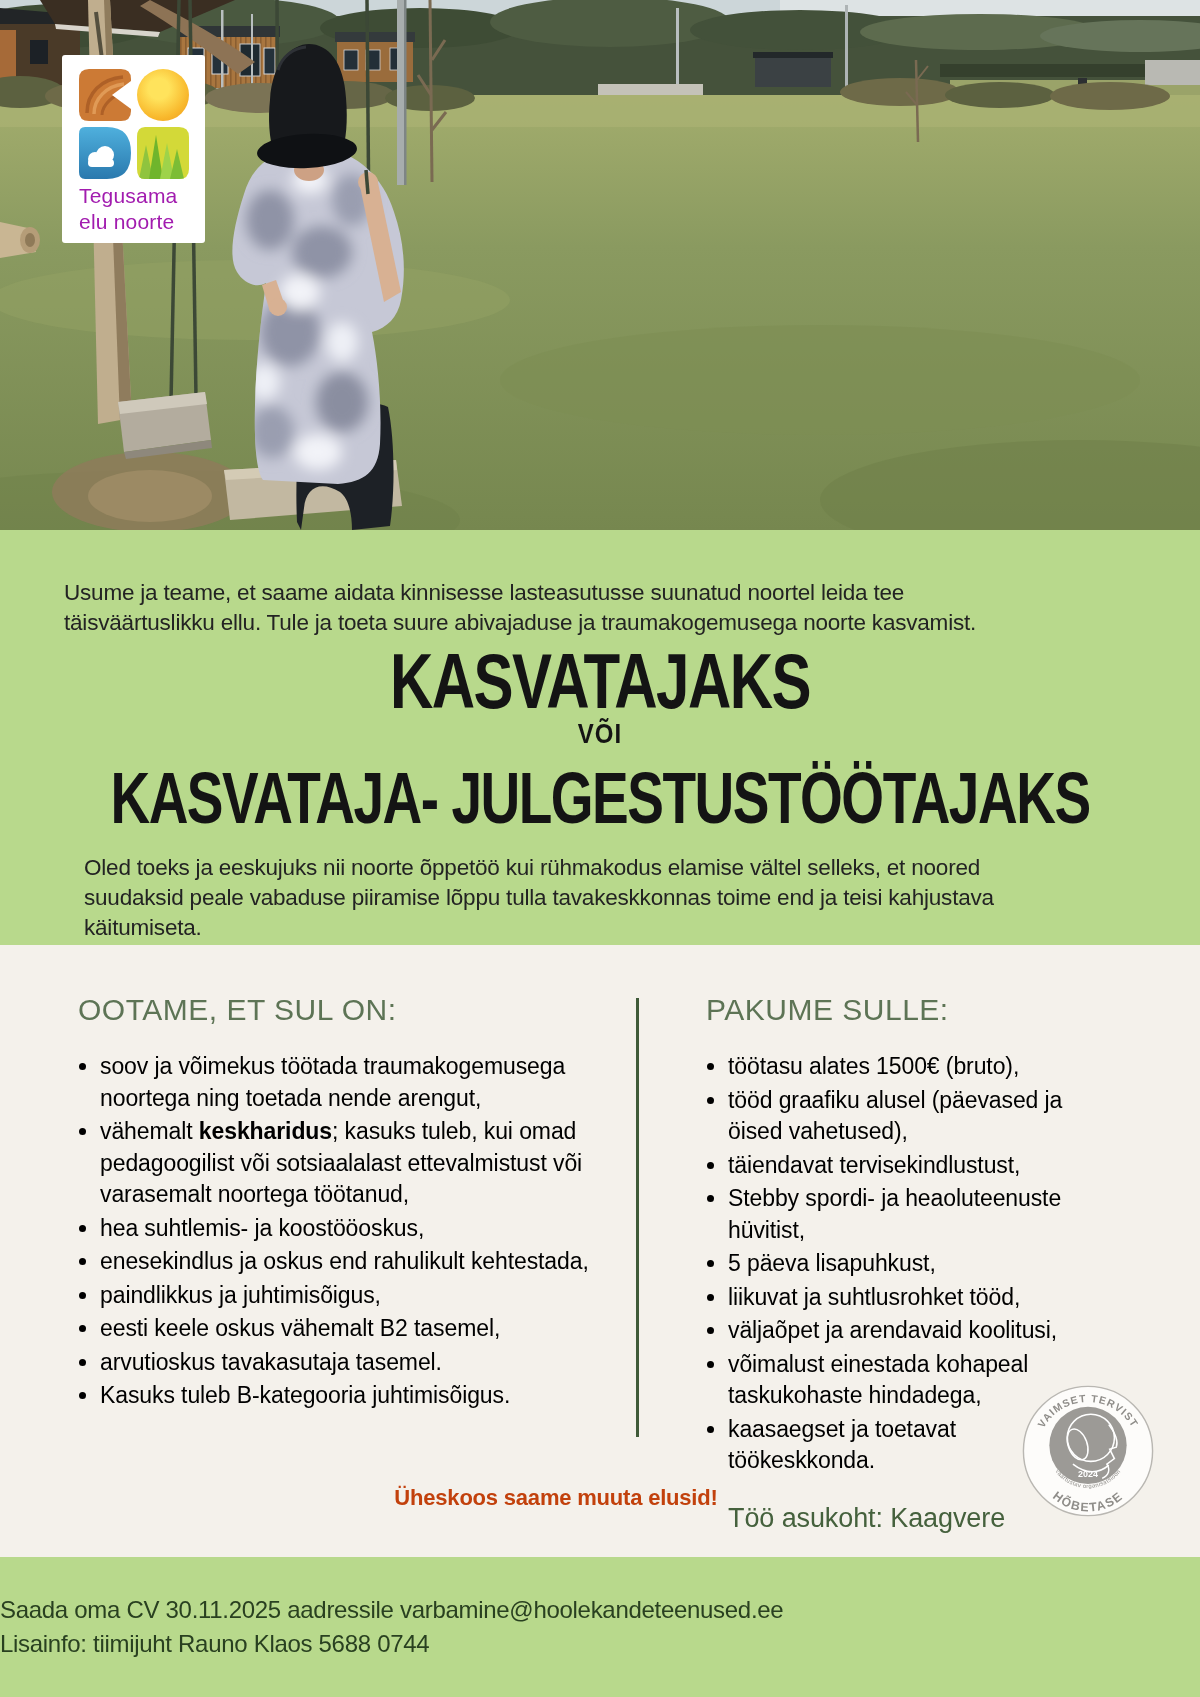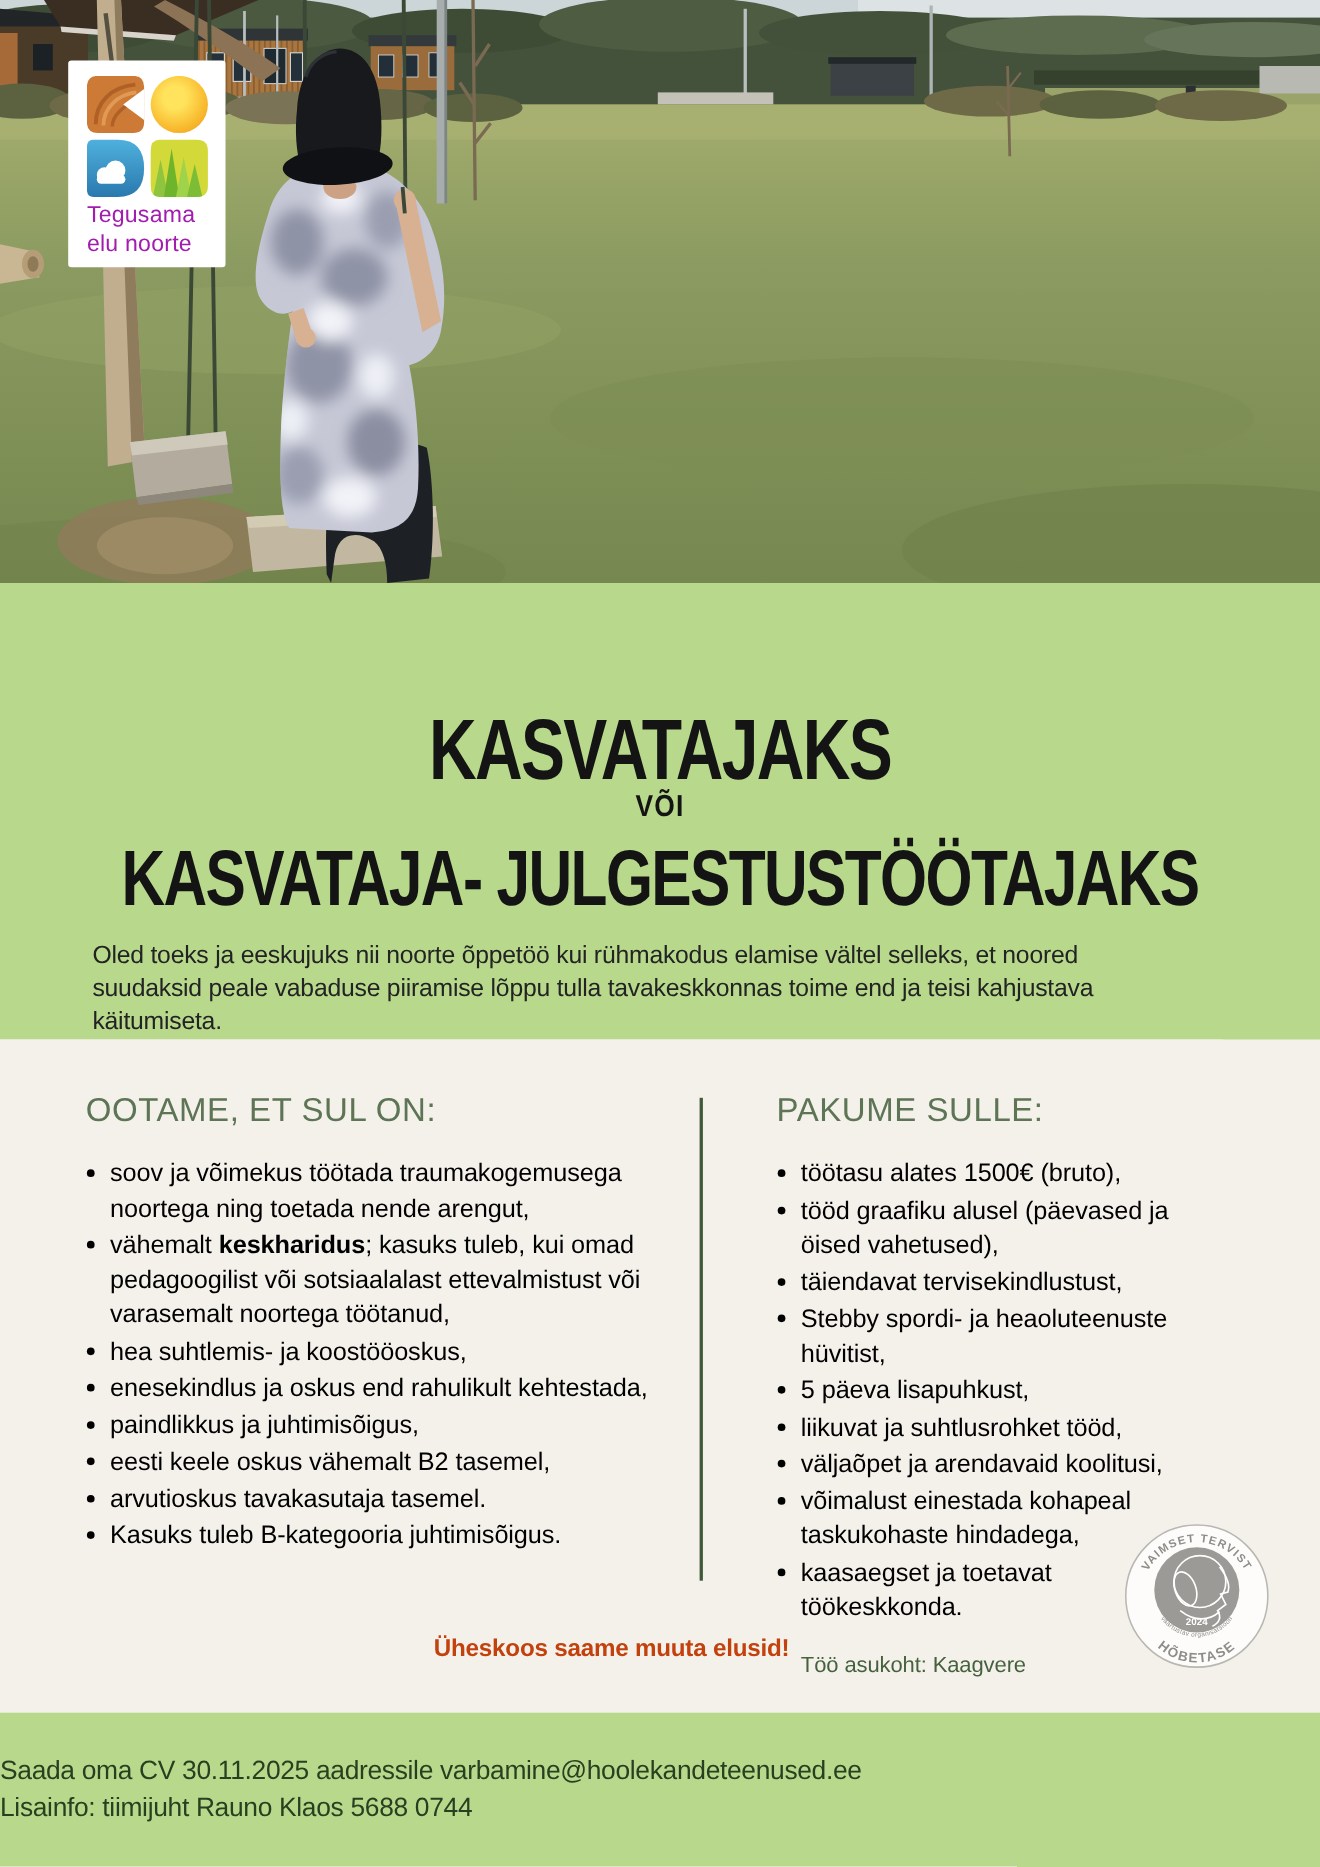--- a/index.html
+++ b/index.html
@@ -50,21 +50,21 @@
     list-style:disc;margin:24px 0 0 0;padding:0 0 0 28px;
     font-size:23px;line-height:1.37;color:#000000;letter-spacing:-.1px;
   }
   .col li{margin-bottom:2px;}
   .col li b{font-weight:bold;margin-top:46px;}
   .divider{
     position:absolute;left:636px;top:53px;width:2.5px;height:439px;background:#3f5a38;
   }
   .location{
     margin:26px 0 0 0;padding-left:28px;
-    font-size:20px;color:#45613d;letter-spacing:-.1px;
+    font-size:27px;color:#45613d;letter-spacing:-.1px;
   }
   .badge{position:absolute;left:1022px;top:440px;}
   .slogan{
     position:absolute;left:0;right:0;top:540px;margin:0;text-align:center;
     font-size:22px;font-weight:bold;color:#c2410c;letter-spacing:-.2px;
   }
   
   .footer{
     position:relative;width:1200px;height:140px;background:#b8d98c;
     display:flex;flex-direction:column;align-items:flex-start;justify-content:center;
@@ -305,20 +305,21 @@
         </g>
       </svg>
       <div class="logo-tagline">
         <div>Tegusama</div>
         <div>elu noorte</div>
       </div>
     </div>
   </div>
 
   <div class="green-section">
+    <p class="intro">Usume ja teame, et saame aidata kinnisesse lasteasutusse suunatud noortel leida tee täisväärtuslikku ellu. Tule ja toeta suure abivajaduse ja traumakogemusega noorte kasvamist.</p>
     <h1 class="headline-1">KASVATAJAKS</h1>
     <div class="headline-or">VÕI</div>
     <h1 class="headline-2">KASVATAJA- JULGESTUSTÖÖTAJAKS</h1>
     <p class="role-desc">Oled toeks ja eeskujuks nii noorte õppetöö kui rühmakodus elamise vältel selleks, et noored suudaksid peale vabaduse piiramise lõppu tulla tavakeskkonnas toime end ja teisi kahjustava käitumiseta.</p>
   </div>
 
   <div class="main-section">
     <div class="col col-left">
       <h2>OOTAME, ET SUL ON:</h2>
       <ul>

